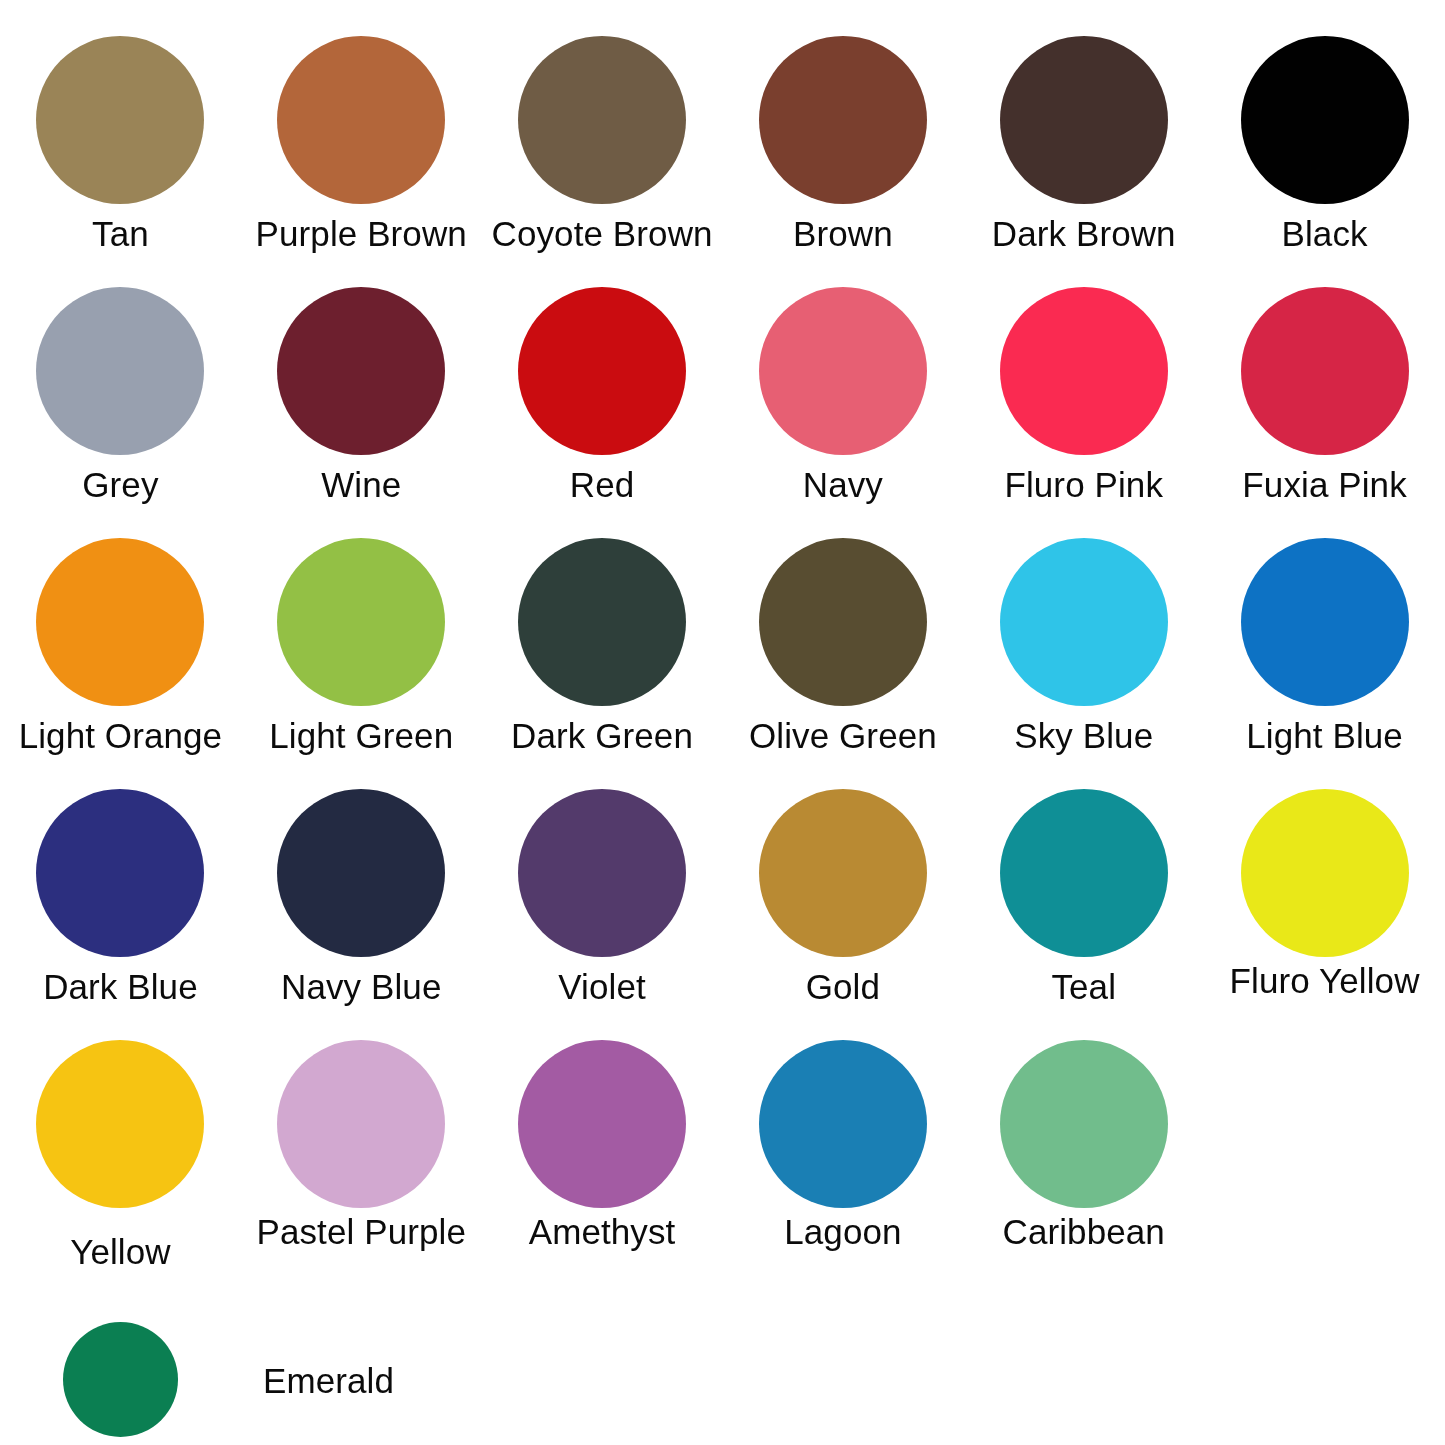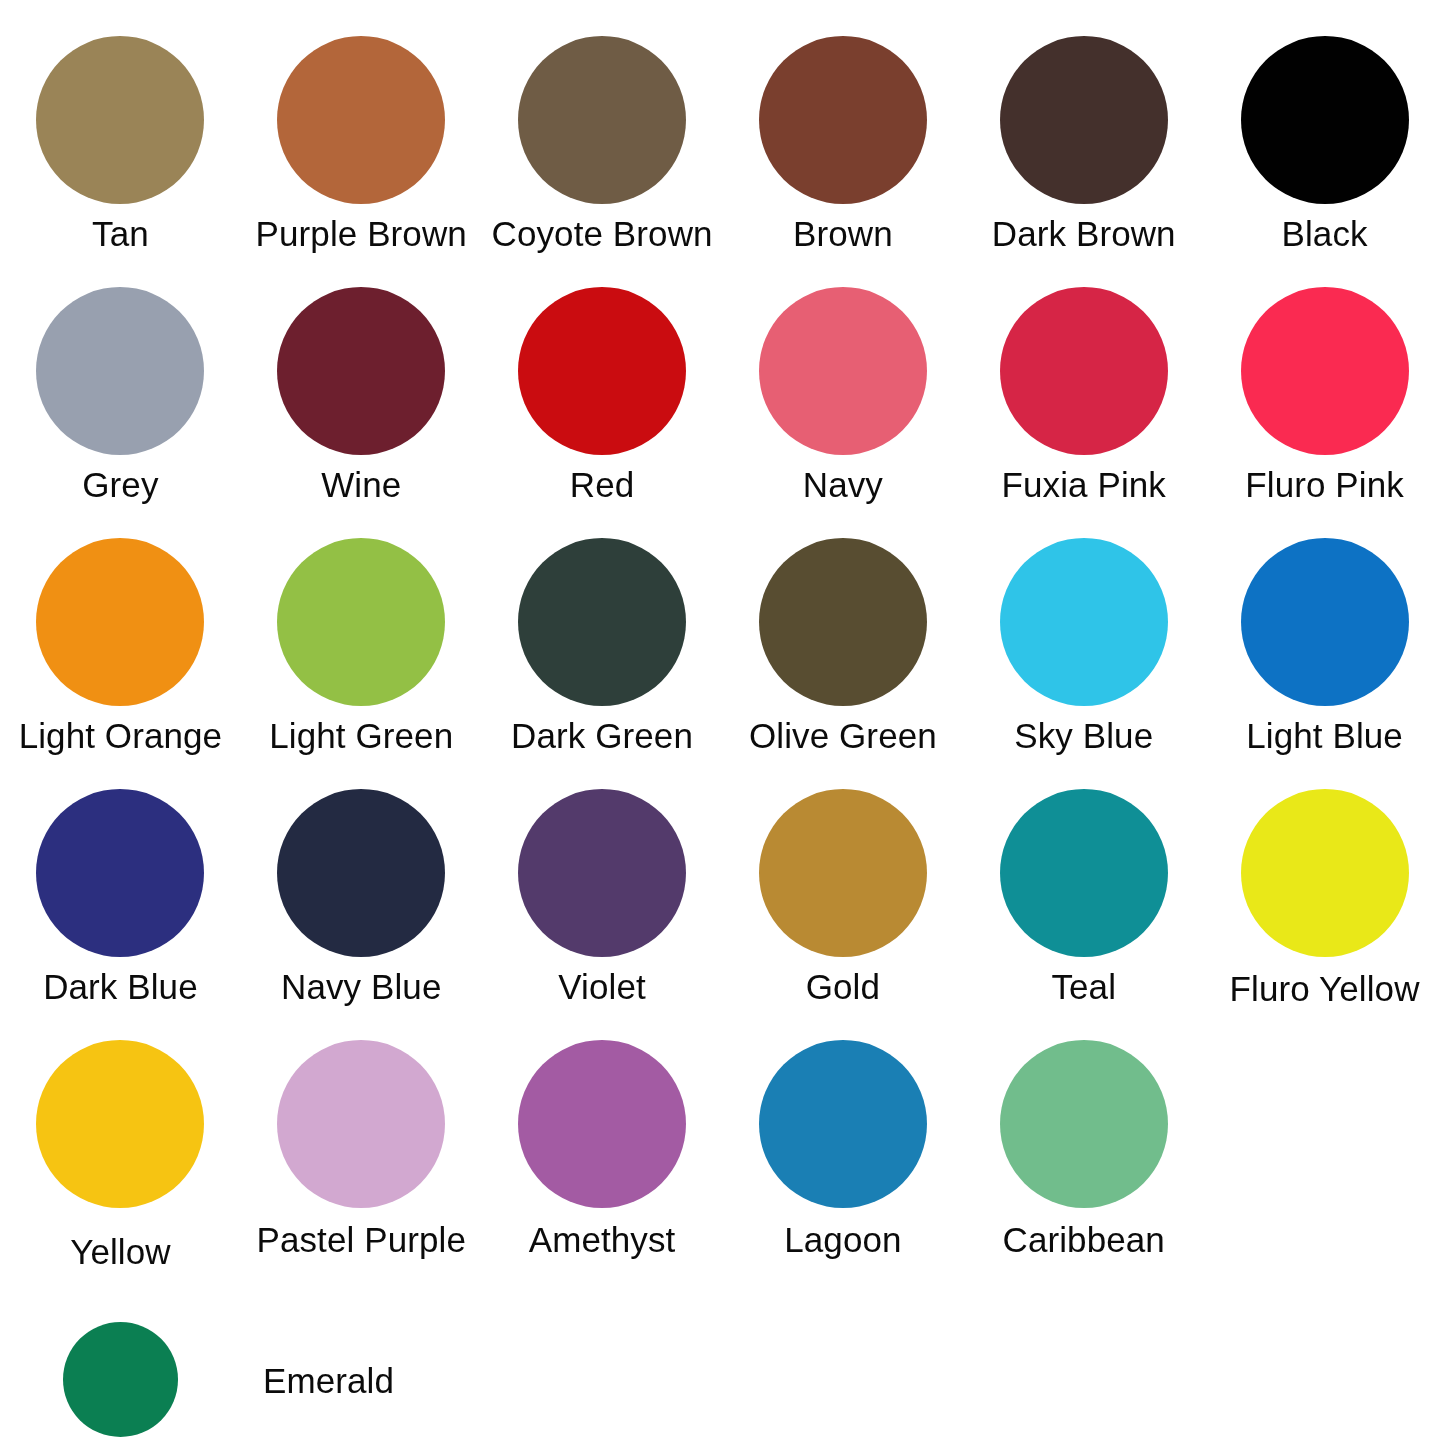--- a/index.html
+++ b/index.html
@@ -55,21 +55,21 @@
     margin-top: 12px;
     font-size: 35px;
     line-height: 1.05;
     white-space: nowrap;
     text-align: center;
     color: #0b0b0b;
     letter-spacing: 0.1px;
   }
 
   
-  .row5 .dot-label { margin-top: 14px; }
+  .row5 .dot-label { margin-top: 6px; }
   .row5.nudge-down .dot-label { margin-top: 26px; text-align: right; }
 
   
   .emerald-row {
     position: absolute;
     left: 0;
     top: 1322px;
     width: 1445px;
     display: flex;
     align-items: center;
@@ -128,26 +128,26 @@
       </div>
       <div class="swatch">
         <span class="dot" style="background: rgb(202, 12, 16);"></span>
         <span class="dot-label">Red</span>
       </div>
       <div class="swatch">
         <span class="dot" style="background: rgb(231, 95, 115);"></span>
         <span class="dot-label">Navy</span>
       </div>
       <div class="swatch">
+        <span class="dot" style="background: rgb(250, 42, 81);"></span>
+        <span class="dot-label">Fluro Pink</span>
+      </div>
+      <div class="swatch">
         <span class="dot" style="background: rgb(214, 37, 70);"></span>
         <span class="dot-label">Fuxia Pink</span>
-      </div>
-      <div class="swatch">
-        <span class="dot" style="background: rgb(250, 42, 81);"></span>
-        <span class="dot-label">Fluro Pink</span>
       </div>
       <div class="swatch">
         <span class="dot" style="background: rgb(240, 144, 19);"></span>
         <span class="dot-label">Light Orange</span>
       </div>
       <div class="swatch">
         <span class="dot" style="background: rgb(147, 192, 69);"></span>
         <span class="dot-label">Light Green</span>
       </div>
       <div class="swatch">

